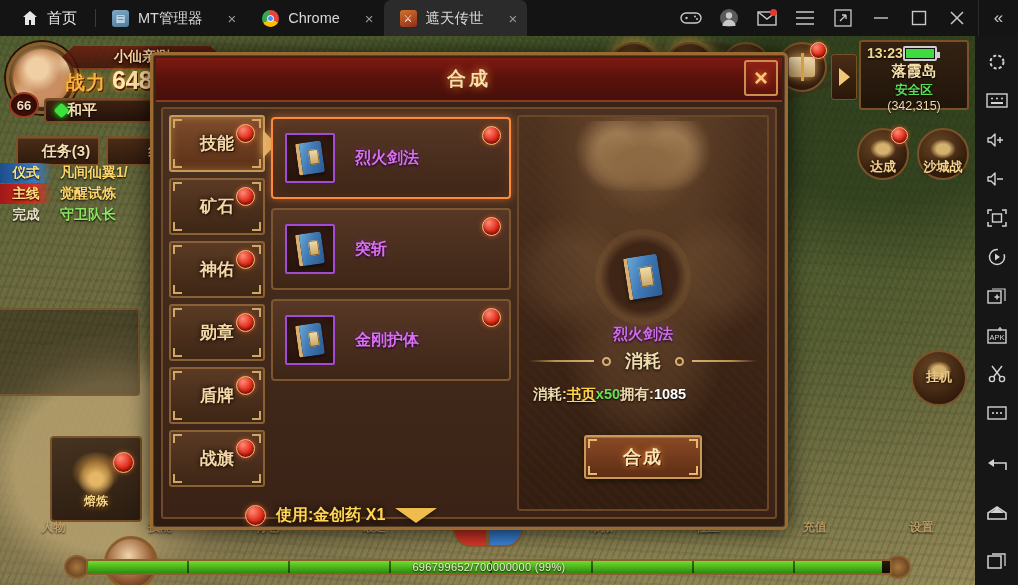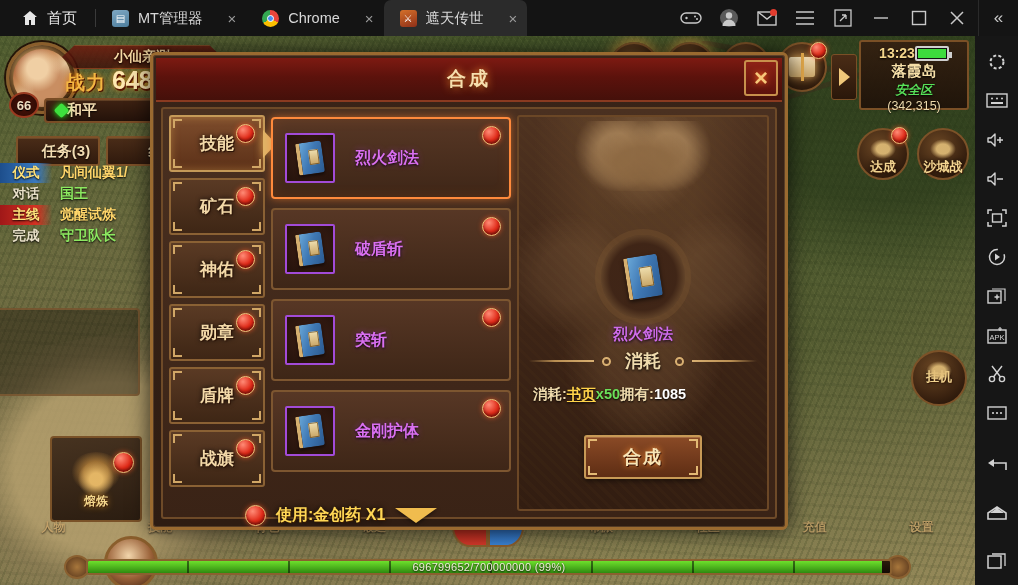--- a/index.html
+++ b/index.html
@@ -245,36 +245,36 @@
   }
   .arrow-tab::after {
     content:""; border-left: 11px solid #f0c87a;
     border-top: 9px solid transparent; border-bottom: 9px solid transparent;
   }
   .minimap {
     position: absolute; right: 6px; top: 4px; width: 110px; height: 70px;
     background: linear-gradient(180deg, rgba(52,30,16,.88), rgba(30,16,8,.9));
     border: 2px solid #7a5026; border-radius: 3px; padding: 3px 6px;
   }
-  .mm-top { display: flex; align-items: center; justify-content: center; }
+  .mm-top { display: flex; align-items: center; justify-content: flex-start; }
   .mm-time { color: #f3d68c; font-size: 14px; font-weight: bold; text-shadow: 0 1px 2px #000; }
   .battery {
     width: 34px; height: 15px; border: 2px solid #cfcfcf; border-radius: 2px;
     position: relative; background: #111;
   }
   .battery::after {
     content:""; position: absolute; right: -5px; top: 4px; width: 3px; height: 6px; background: #cfcfcf;
   }
   .battery i { position: absolute; inset: 1px; background: #3ddb3d; display: block; }
   .mm-name {
     text-align: center; color: #f6dfa8; font-size: 15px; font-weight: bold;
     margin-top: 1px; text-shadow: 0 1px 2px #000;
   }
   .mm-zone { text-align: center; font-size: 12.5px; margin-top: 1px; text-shadow: 0 1px 2px #000; }
-  .mm-zone b { color: #58e158; font-weight: bold; font-style: italic; }
+  .mm-zone b { color: #58e158; font-weight: bold; }
   .mm-zone span { color: #ecd9ac; }
 
   .side-circ-row { position: absolute; right: 6px; top: 92px; display: flex; gap: 8px; }
   .circ-btn {
     width: 52px; height: 52px; border-radius: 50%; position: relative;
     background: radial-gradient(circle at 40% 32%, #6b4724, #3a2210 62%, #1a0d05);
     border: 2px solid #7c5228;
     display: flex; align-items: flex-end; justify-content: center; padding-bottom: 2px;
   }
   .circ-lbl {
@@ -644,24 +644,20 @@
     <div class="ping">
       <span>延迟：</span><b>2</b><span class="ms">ms</span>
     </div>
 
     <div class="quests">
       <div class="q-row">
         <span class="q-tag blue">仪式</span>
         <span class="q-txt gold">凡间仙翼1/</span>
       </div>
       <div class="q-row">
-        <span class="q-tag plain">对话</span>
-        <span class="q-txt">国王</span>
-      </div>
-      <div class="q-row">
         <span class="q-tag red">主线</span>
         <span class="q-txt gold">觉醒试炼</span>
       </div>
       <div class="q-row">
         <span class="q-tag plain">完成</span>
         <span class="q-txt">守卫队长</span>
       </div>
     </div>
 
     <div class="empty-panel"></div>
@@ -811,27 +807,20 @@
           <span class="item-icon">
               <span class="book"></span>
             </span>
           <span class="item-name">烈火剑法</span>
           <span class="red-dot"></span>
         </div>
         <div class="item">
           <span class="item-icon">
               <span class="book"></span>
             </span>
-          <span class="item-name">破盾斩</span>
-          <span class="red-dot"></span>
-        </div>
-        <div class="item">
-          <span class="item-icon">
-              <span class="book"></span>
-            </span>
           <span class="item-name">突斩</span>
           <span class="red-dot"></span>
         </div>
         <div class="item">
           <span class="item-icon">
               <span class="book"></span>
             </span>
           <span class="item-name">金刚护体</span>
           <span class="red-dot"></span>
         </div>

